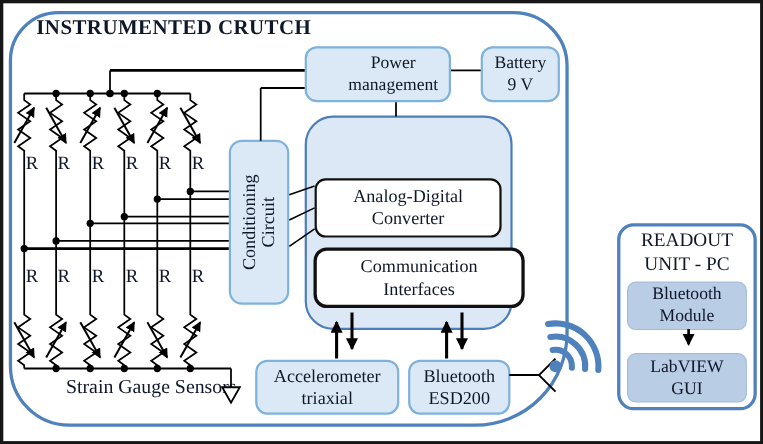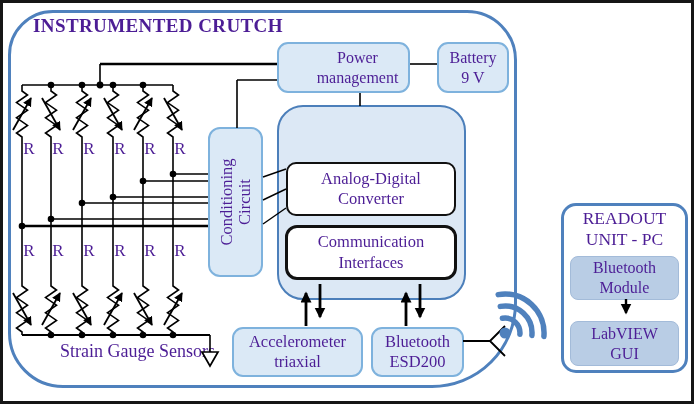--- a/index.html
+++ b/index.html
@@ -1,33 +1,33 @@
 <!DOCTYPE html>
 <html><head>
 <meta charset="utf-8">
 <style>
   html,body{margin:0;padding:0;background:#fff;}
   .stage{position:relative;width:694px;height:404px;background:#fff;
-         font-family:"Liberation Serif",serif;color:#4c1d95;overflow:hidden;}
+         font-family:"Liberation Serif",serif;color:#0f172a;overflow:hidden;}
   .frame{position:absolute;inset:0;border:3px solid #161616;pointer-events:none;z-index:6;}
   .crutch{position:absolute;left:8px;top:10px;width:509px;height:378px;background:#fff;
           border:3px solid #4f81bd;border-radius:45px 50px 85px 55px;box-sizing:border-box;z-index:1;}
   .readout{position:absolute;left:561px;top:203px;width:127px;height:170px;background:#fff;
            border:3px solid #4f81bd;border-radius:15px;box-sizing:border-box;z-index:1;}
   .title{position:absolute;left:33px;top:15px;font-size:19px;font-weight:bold;letter-spacing:.4px;z-index:2;}
   .bx{position:absolute;display:flex;align-items:center;justify-content:center;text-align:center;
       white-space:pre-line;box-sizing:border-box;z-index:2;line-height:1.22;font-size:16.5px;}
   .lightbx{background:#dbe9f6;border:2.5px solid #7eb2dd;border-radius:11px;}
   .power{left:277px;top:42px;width:133px;height:51px;font-size:16px;padding-left:28px;}
   .battery{left:437px;top:42px;width:72px;height:51px;font-size:16px;}
   .mcu{left:277px;top:105px;width:189px;height:195px;background:#dce8f5;
        border:2.6px solid #4c7fba;border-radius:26px;}
   .mcu-title{left:277px;top:109px;width:189px;height:44px;font-weight:bold;font-size:18px;line-height:1.18;}
   .adc{left:286px;top:162px;width:170px;height:54px;background:#fff;border:2.6px solid #111;border-radius:10px;}
-  .comm{left:285px;top:225px;width:172px;height:55px;background:#fff;border:3.4px solid #111;border-radius:12px;}
+  .comm{left:285px;top:225px;width:192px;height:55px;background:#fff;border:3.4px solid #111;border-radius:12px;}
   .cond{left:208px;top:127px;width:55px;height:150px;background:#dbe9f6;border:2.8px solid #7eb2dd;border-radius:12px;}
   .cond span{position:absolute;left:50%;top:50%;transform:translate(-50%,-50%) rotate(-90deg);
              width:max-content;text-align:center;white-space:pre-line;font-size:16.5px;line-height:1.12;}
   .accel{left:232px;top:327px;width:131px;height:50px;font-size:16.5px;}
   .bt{left:371px;top:327px;width:93px;height:50px;font-size:16.5px;}
   .readout-title{left:561px;top:206px;width:127px;font-weight:normal;font-size:17.5px;line-height:1.2;height:46px;}
   .btmod{left:570px;top:256px;width:109px;height:44px;background:#b9cde5;border:1.5px solid #a3bbd9;
          border-radius:8px;font-size:16px;}
   .labview{left:570px;top:321px;width:109px;height:45px;background:#b9cde5;border:1.5px solid #a3bbd9;
            border-radius:8px;font-size:16px;}

